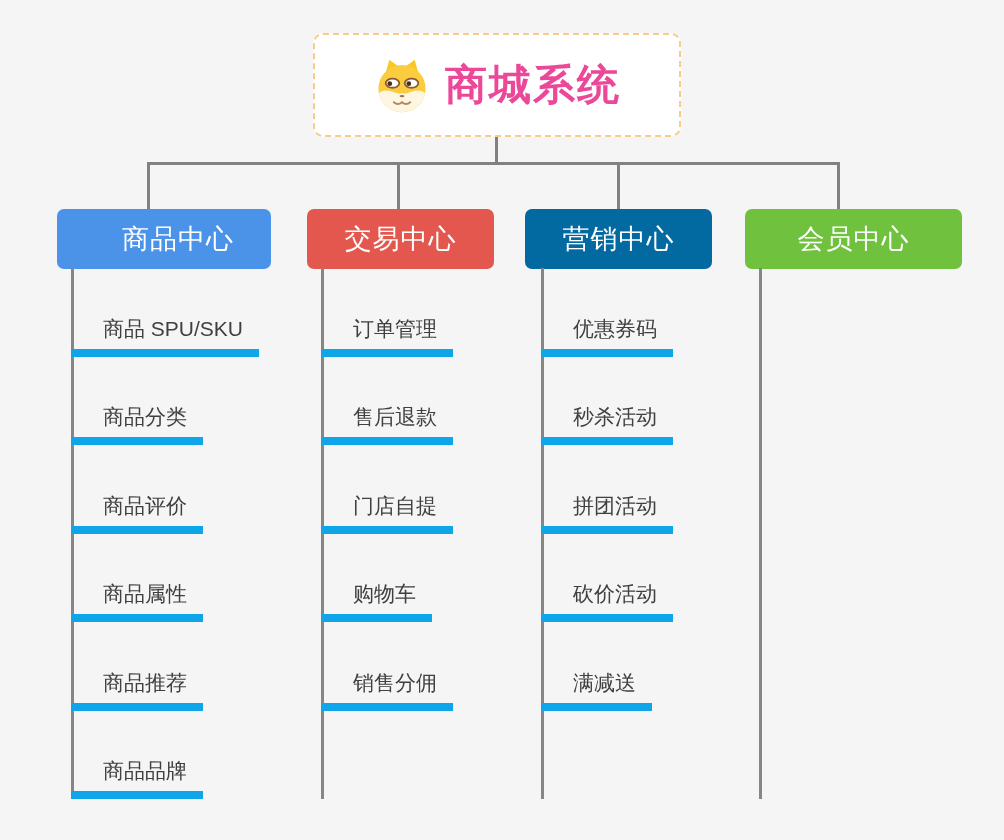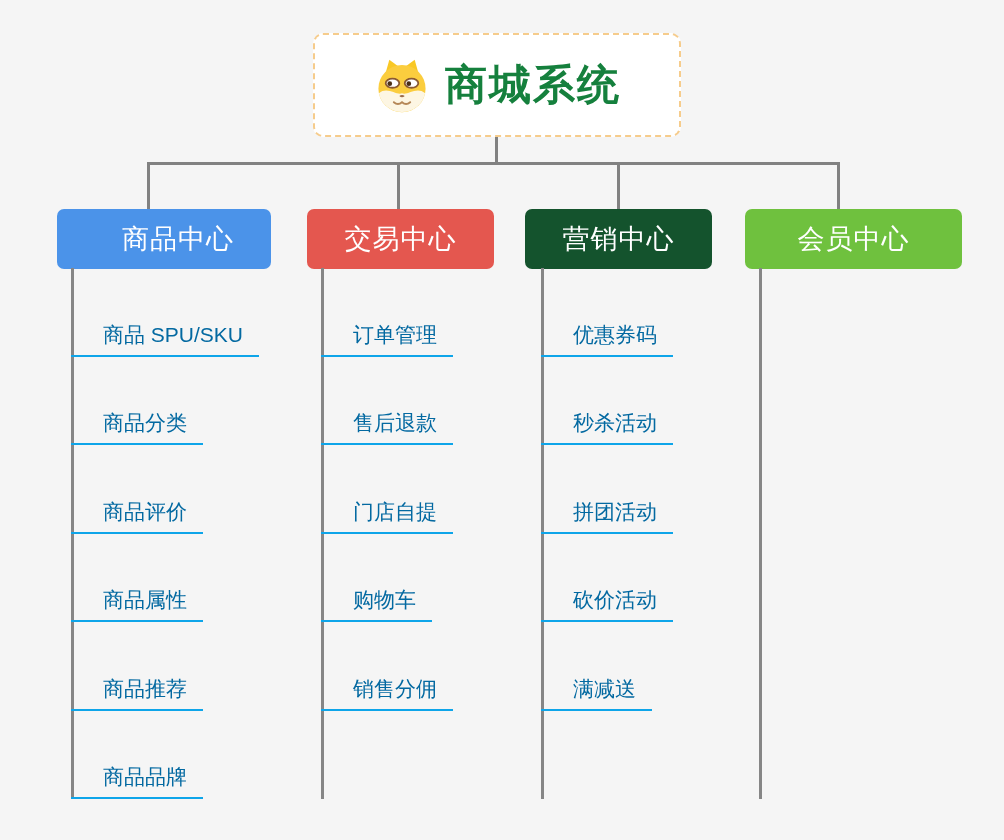--- a/index.html
+++ b/index.html
@@ -93,24 +93,24 @@
   .child-list.l4 { left: 759px; }
 
   .child-row {
     height: 88.5px;
     display: flex;
     align-items: flex-end;
   }
   .child-label {
     display: inline-block;
     font-size: 21px;
-    color: #0369a1;
+    color: #404040;
     line-height: 30px;
     padding: 0 16px 5px 32px;
-    border-bottom: 2px solid #0ea5e9;
+    border-bottom: 8px solid #0ea5e9;
     white-space: nowrap;
   }
 </style>
 </head>
 <body>
 
 <div class="stage">
 
   <div class="conn conn-root-stub"></div>
   <div class="conn conn-horizontal"></div>
@@ -125,21 +125,21 @@
       <path d="M51 22 L46 4 L34 13 Z" fill="#f9c825"></path>
       <circle cx="32" cy="36" r="26" fill="#fbcd3e"></circle>
       <path d="M6.5 41 C16 33 26 44 32 41 C38 44 48 33 57.5 41 A26 26 0 0 1 6.5 41 Z" fill="#fdf6e3"></path>
       <ellipse cx="21.5" cy="30" rx="7.5" ry="5" fill="#ffffff" stroke="#8a5a32" stroke-width="2"></ellipse>
       <ellipse cx="42.5" cy="30" rx="7.5" ry="5" fill="#ffffff" stroke="#8a5a32" stroke-width="2"></ellipse>
       <circle cx="18.5" cy="30.5" r="2.6" fill="#4a2e14"></circle>
       <circle cx="39.5" cy="30.5" r="2.6" fill="#4a2e14"></circle>
       <path d="M29 44 Q32 47 35 44 Q32 42 29 44 Z" fill="#9c6b4a"></path>
       <path d="M23 51 Q27.5 55 32 51 Q36.5 55 41 51" fill="none" stroke="#b58757" stroke-width="2.2" stroke-linecap="round"></path>
     </svg>
-    <span class="root-title" style="color: #15803d;">商城系统</span>
+    <span class="root-title" style="color: #ec4899;">商城系统</span>
   </div>
 
   <div class="branch-node b1" style="background-color: rgb(75, 147, 233); padding-left: 28px;">商品中心</div>
   <div class="trunk t1"></div>
   <div class="child-list l1">
     <div class="child-row">
         <span class="child-label">商品 SPU/SKU</span>
       </div>
     <div class="child-row">
         <span class="child-label">商品分类</span>
@@ -171,21 +171,21 @@
         <span class="child-label">门店自提</span>
       </div>
     <div class="child-row">
         <span class="child-label">购物车</span>
       </div>
     <div class="child-row">
         <span class="child-label">销售分佣</span>
       </div>
   </div>
 
-  <div class="branch-node b3" style="background-color: #14532d;">营销中心</div>
+  <div class="branch-node b3" style="background-color: #0369a1;">营销中心</div>
   <div class="trunk t3"></div>
   <div class="child-list l3">
     <div class="child-row">
         <span class="child-label">优惠券码</span>
       </div>
     <div class="child-row">
         <span class="child-label">秒杀活动</span>
       </div>
     <div class="child-row">
         <span class="child-label">拼团活动</span>

